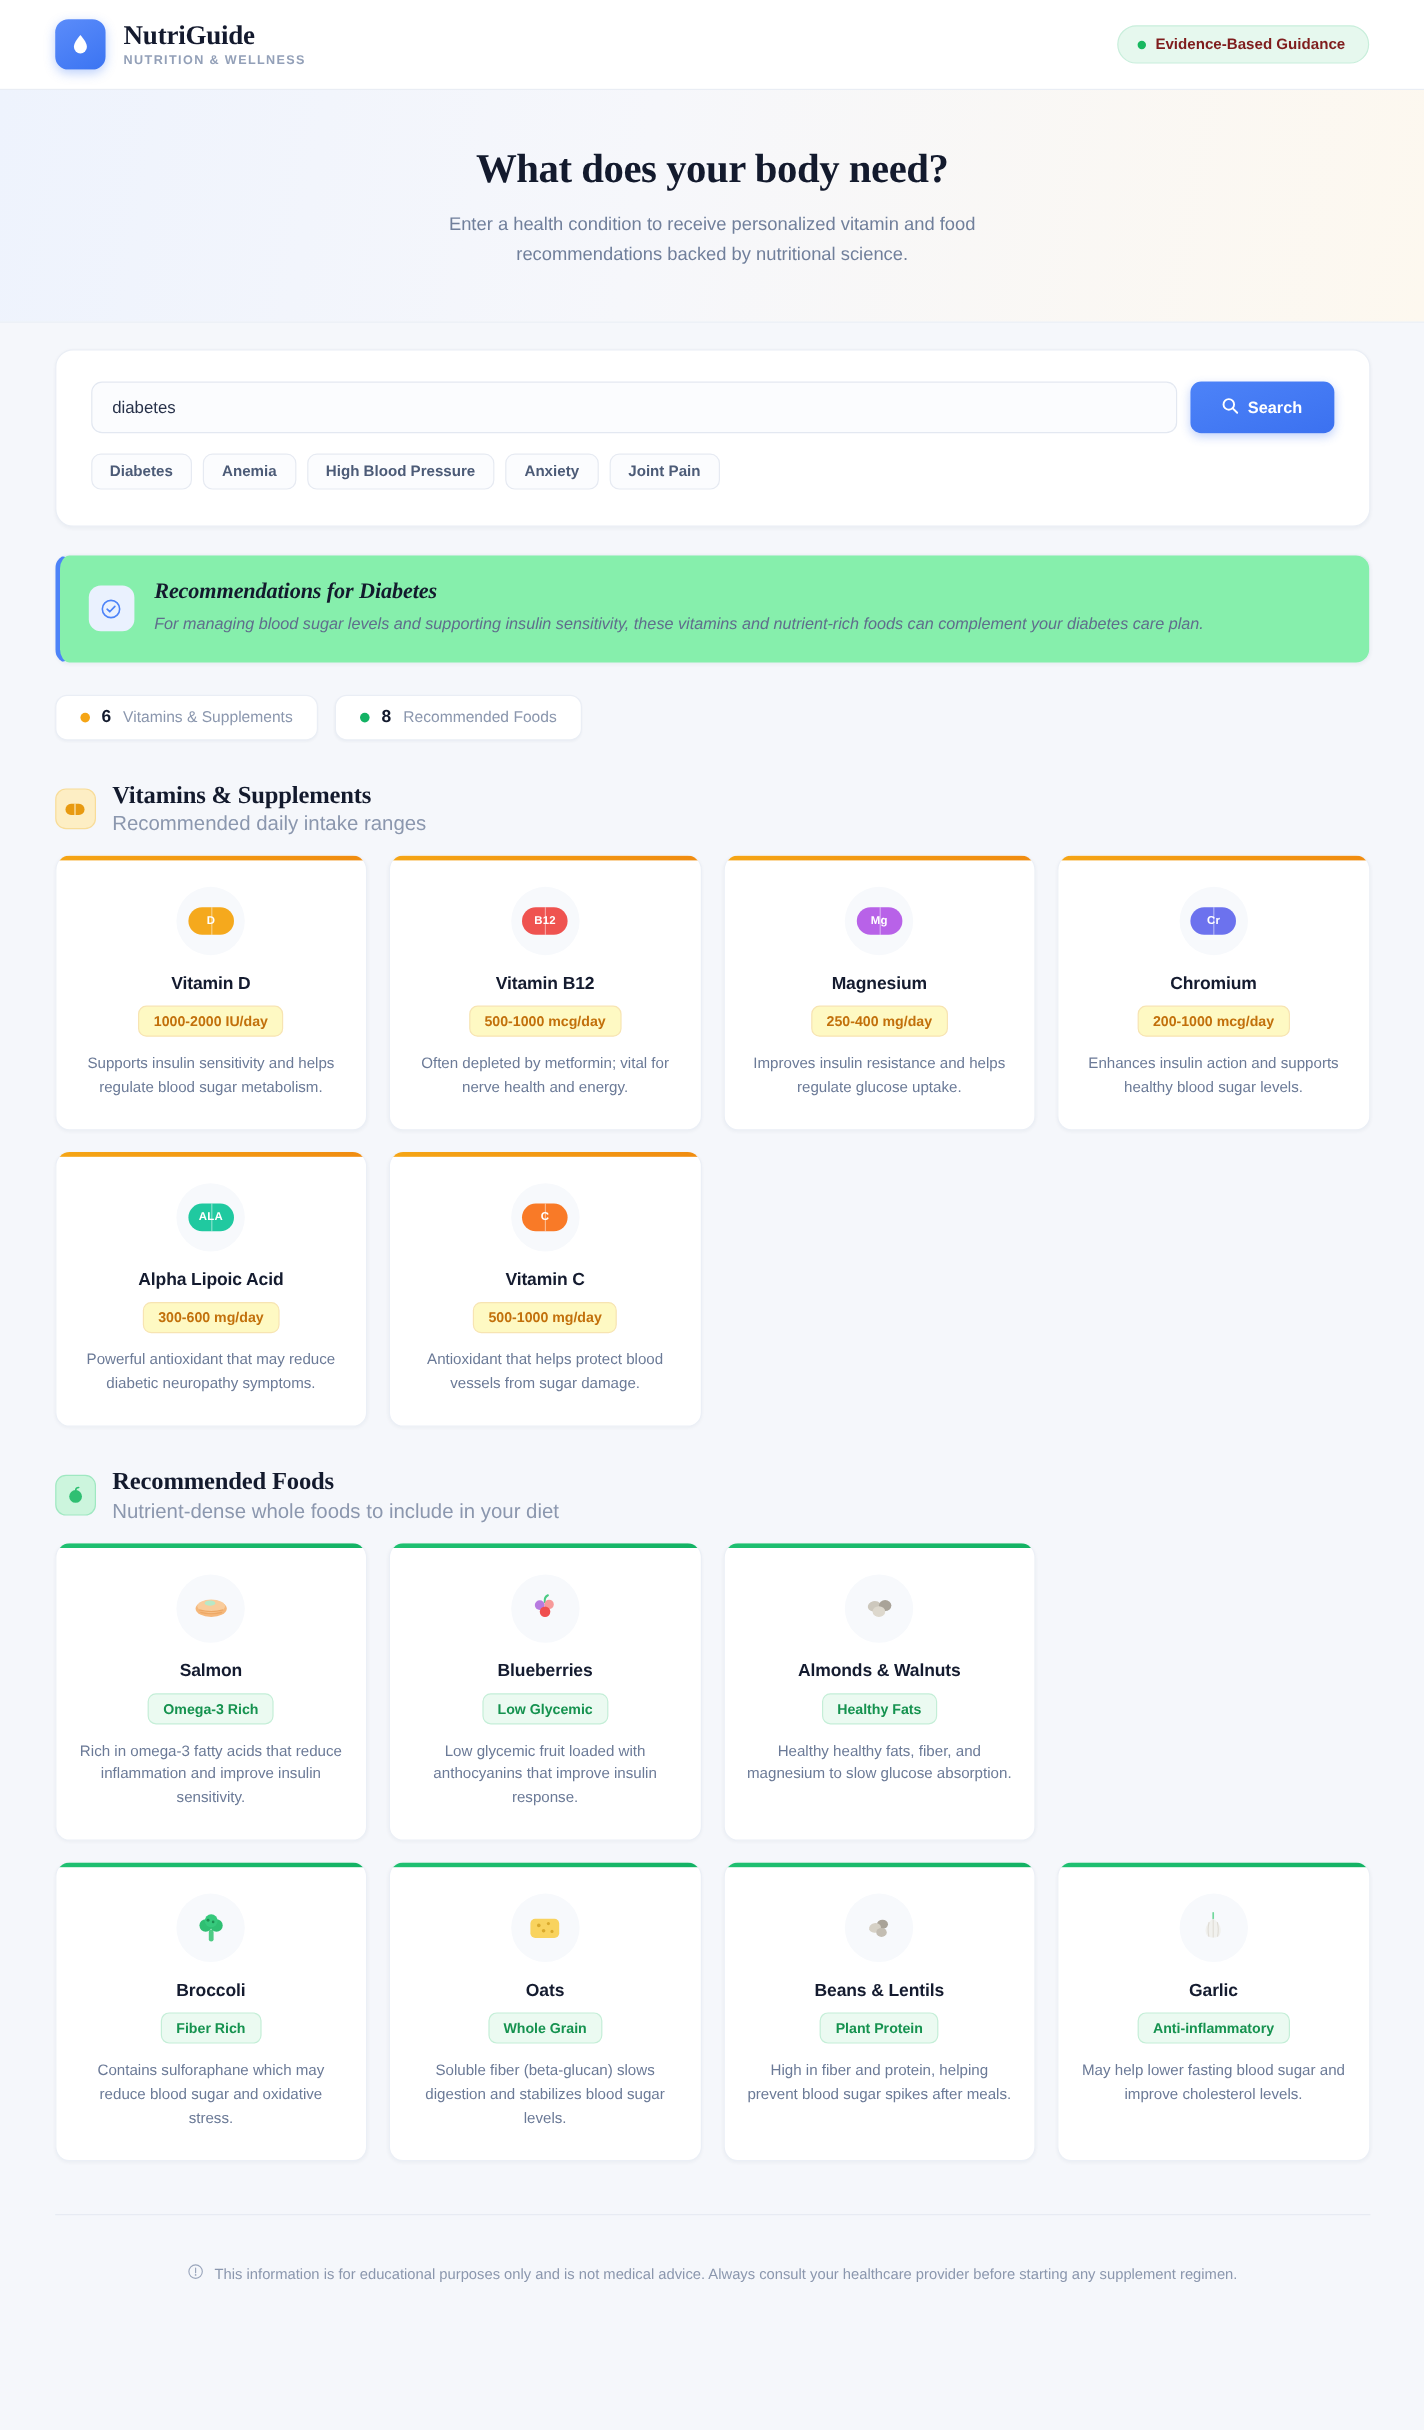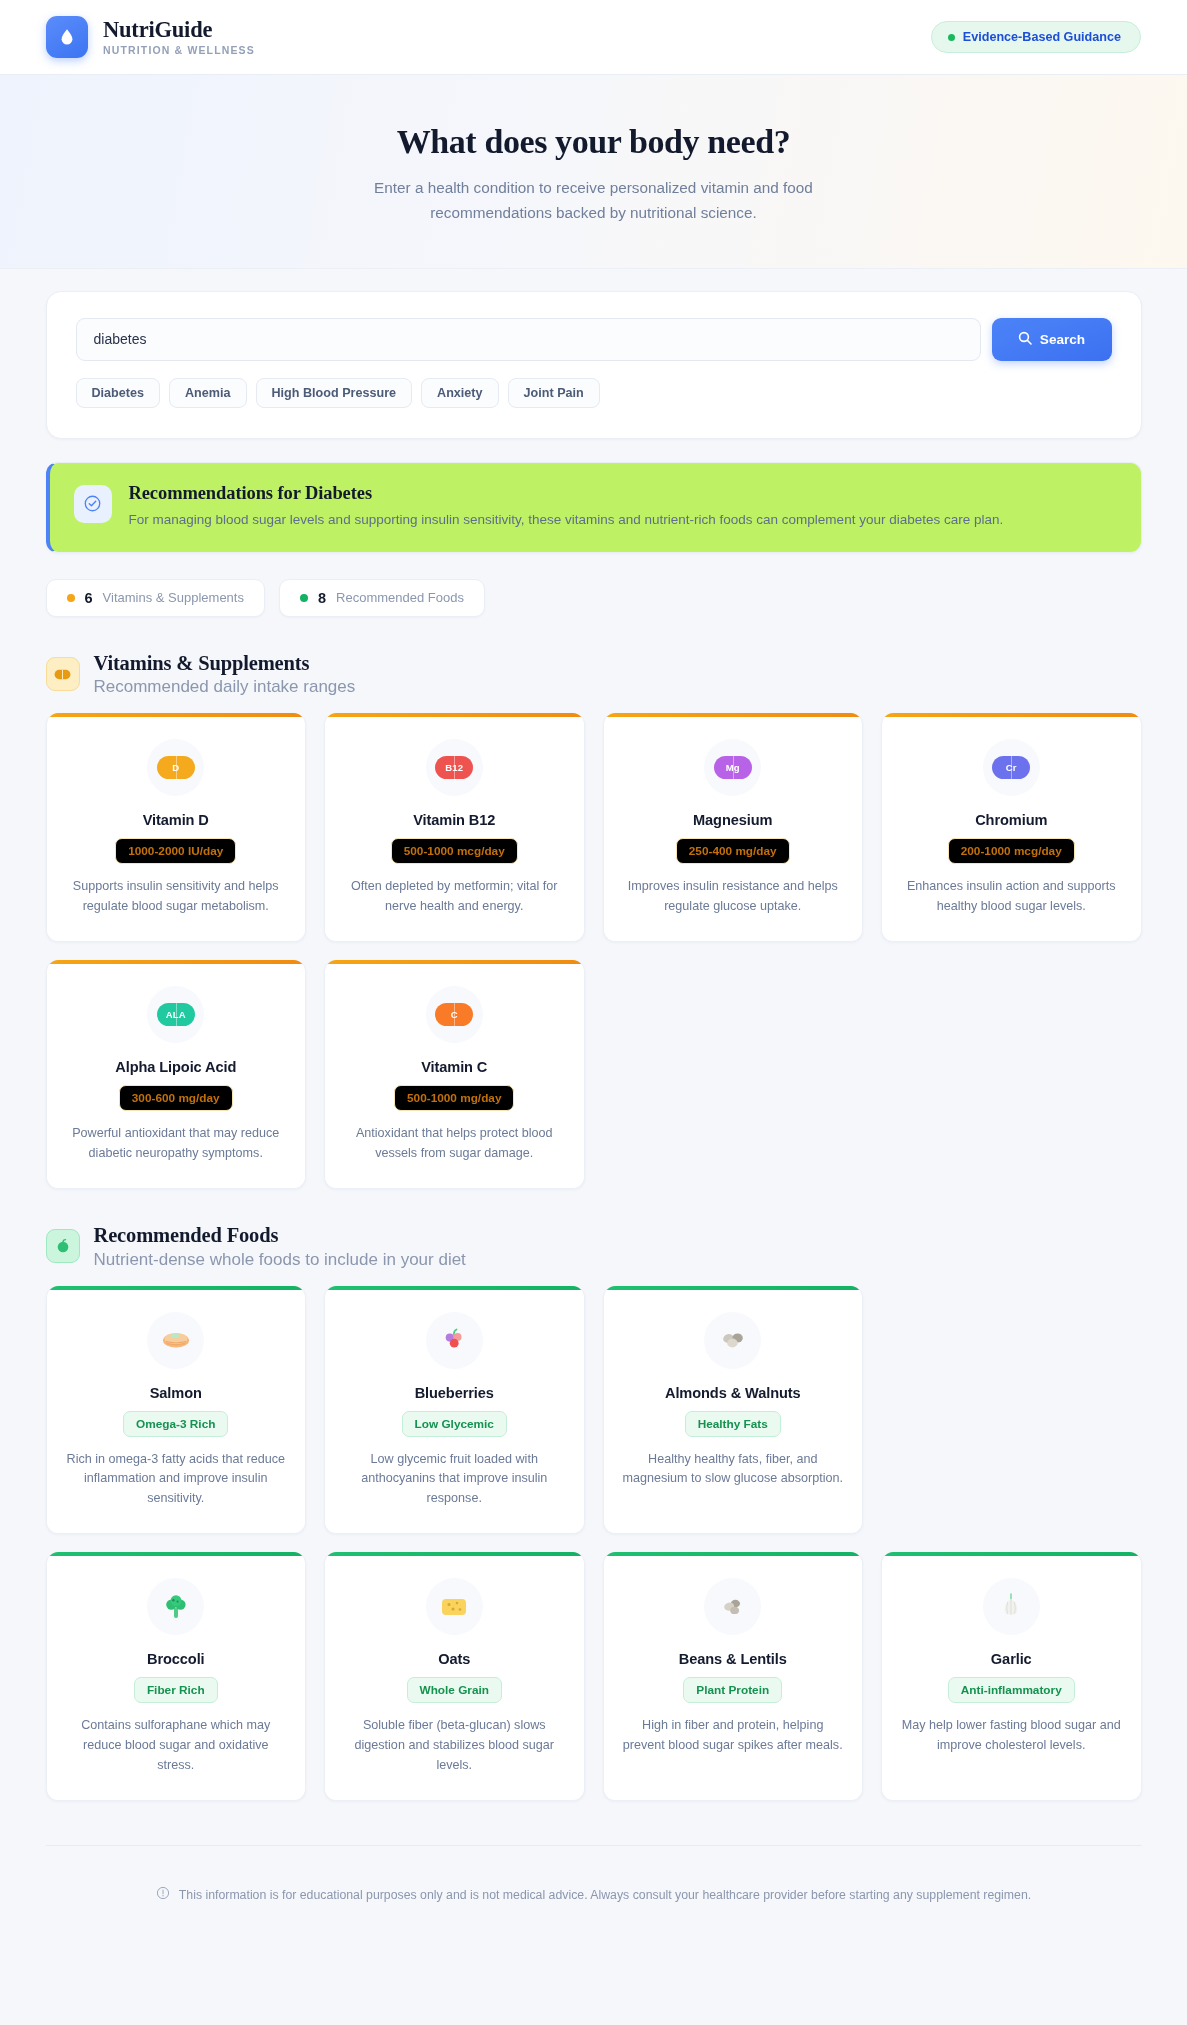--- a/index.html
+++ b/index.html
@@ -38,21 +38,21 @@
   .brand-sub {
     font-size: 10.5px; font-weight: 700; color: #93a0b8;
     letter-spacing: 1.15px;
   }
   .evidence-badge {
     display: flex; align-items: center; gap: 8px;
     background: #e6f8ee;
     border: 1px solid #c8eedb;
     border-radius: 999px;
     padding: 8px 19px 8px 16px;
-    font-size: 12.6px; font-weight: 700; color: #1d4ed8;
+    font-size: 12.6px; font-weight: 700; color: #7f1d1d;
   }
   .dot-green { width: 7px; height: 7px; border-radius: 50%; background: #18b85f; flex: none; }
 
   
   .hero {
     padding: 48px 0 42px;
     background: linear-gradient(100deg, #eef3fd 0%, #f6f7fb 45%, #fdf8ef 100%);
     border-bottom: 1px solid #eceff6;
     text-align: center;
   }
@@ -110,27 +110,28 @@
     border: 1px solid #e6eaf2;
     border-radius: 8px;
     padding: 7px 15px;
     font-size: 12.6px; font-weight: 600; color: #4c5b77;
     cursor: pointer;
   }
 
   
   .rec-banner {
     margin-top: 23px;
-    background: #bef264;
+    background: #86efac;
     border: 1px solid #eaeef5;
     border-left: 4px solid #4d83f8;
     border-radius: 12px;
     padding: 20px 24px 22px;
-    display: flex; gap: 17px; align-items: flex-start;
+    display: flex; gap: 17px; align-items: center;
     box-shadow: 0 1px 3px rgba(24,40,80,.045);
+    font-style: italic;
   }
   .rec-icon {
     width: 38px; height: 38px; flex: none;
     border-radius: 10px;
     background: #eaf1fe;
     display: flex; align-items: center; justify-content: center;
     margin-top: 2px;
   }
   .rec-title {
     font-family: "Liberation Serif", serif;
@@ -204,21 +205,21 @@
     font-size: 14.6px; font-weight: 700; color: #141b2f;
     margin-bottom: 10px; letter-spacing: -0.1px;
   }
   .badge {
     display: inline-block;
     border-radius: 7px;
     padding: 5px 12px;
     font-size: 11.8px; font-weight: 700;
     margin-bottom: 13px;
   }
-  .badge.dose { background: #000000; border: 1px solid #f7e4b2; color: #c2700b; }
+  .badge.dose { background: #fef9c3; border: 1px solid #f7e4b2; color: #c2700b; }
   .badge.tag  { background: #ebfaf1; border: 1px solid #c4eed7; color: #15924f; }
   .card-desc { font-size: 12.6px; color: #6b7a97; line-height: 1.58; }
 
   
   .capsule {
     width: 38px; height: 23px;
     border-radius: 12px;
     display: flex; align-items: center; justify-content: center;
     position: relative;
     color: #fff; font-size: 9.5px; font-weight: 700;

